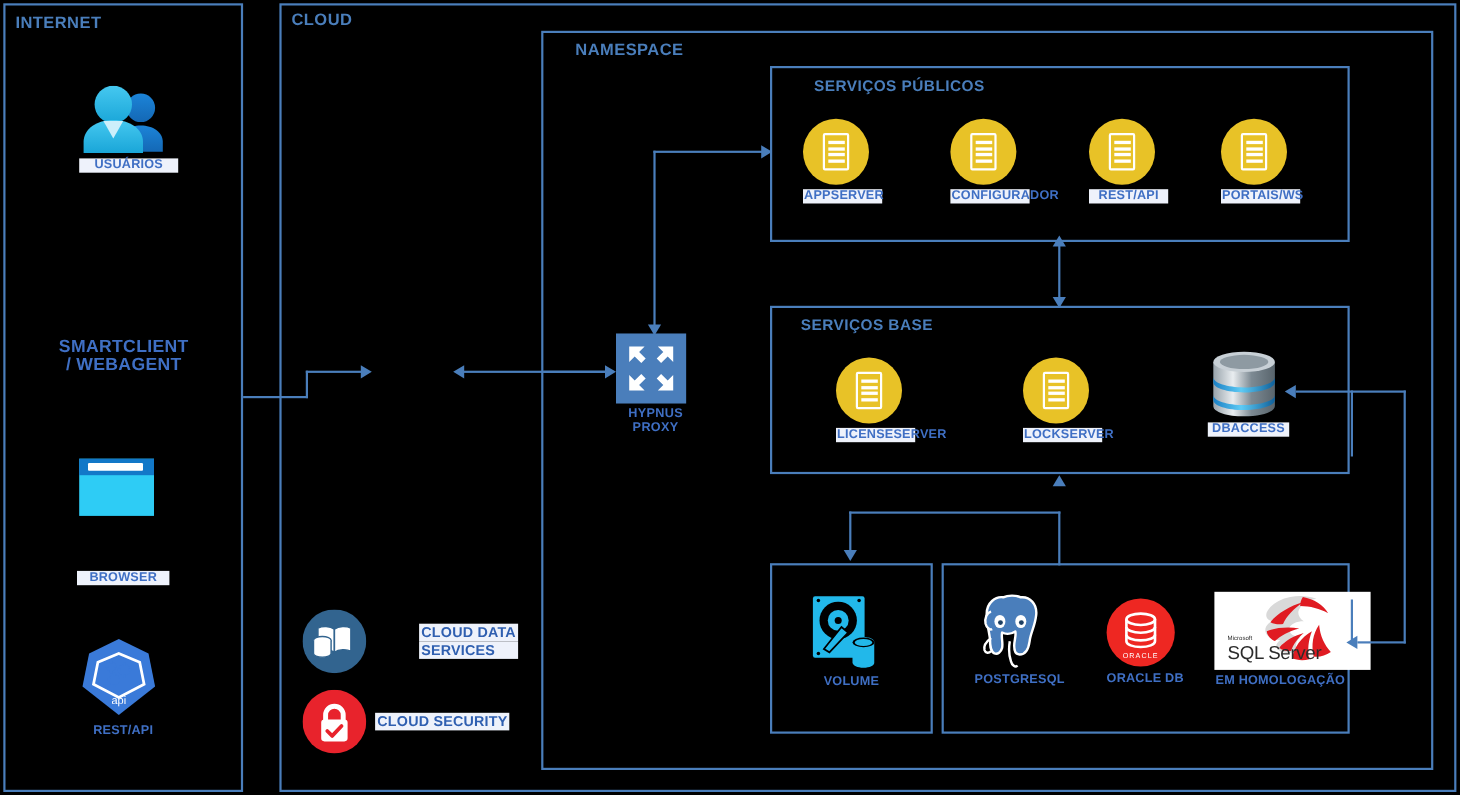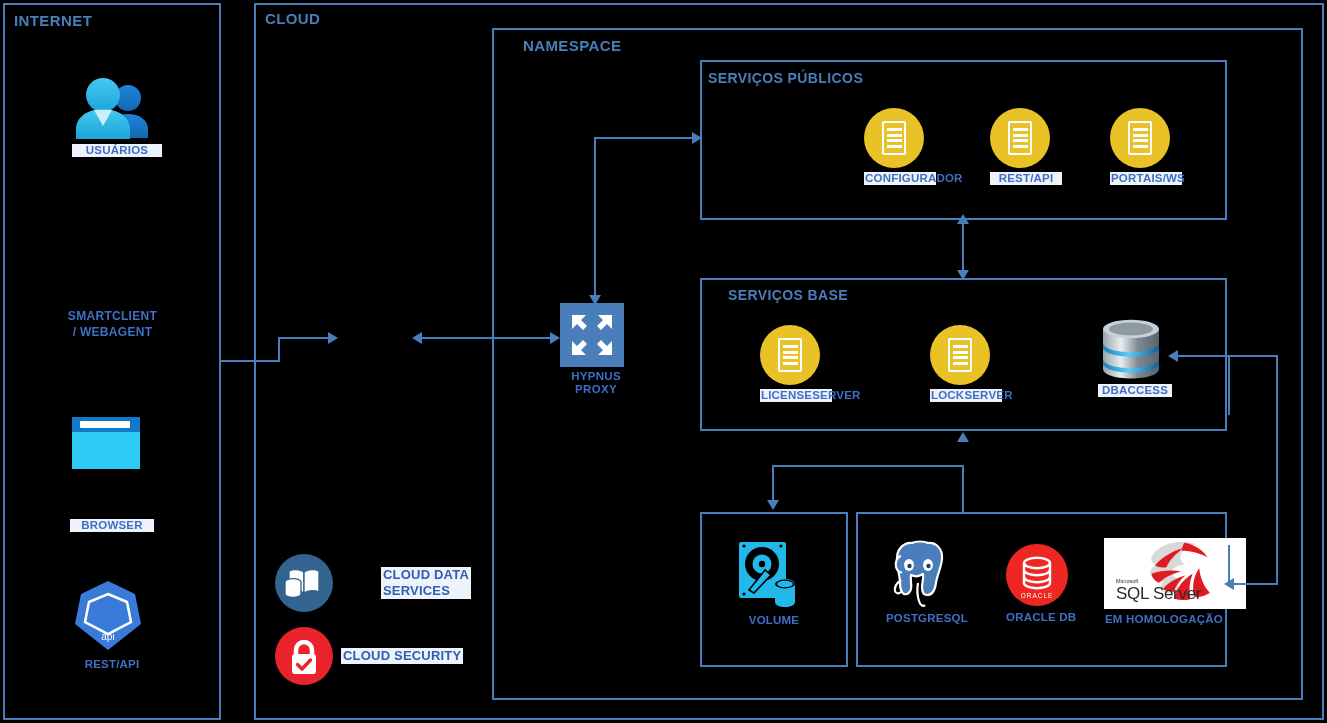--- a/index.html
+++ b/index.html
@@ -30,21 +30,21 @@
   .line{position:absolute;background:#4a7ebb;}
   .h{height:2px;}
   .v{width:2px;}
 
   .arrow{position:absolute;width:0;height:0;}
   .ar-r{border-top:6px solid transparent;border-bottom:6px solid transparent;border-left:10px solid #4a7ebb;}
   .ar-l{border-top:6px solid transparent;border-bottom:6px solid transparent;border-right:10px solid #4a7ebb;}
   .ar-d{border-left:6px solid transparent;border-right:6px solid transparent;border-top:10px solid #4a7ebb;}
   .ar-u{border-left:6px solid transparent;border-right:6px solid transparent;border-bottom:10px solid #4a7ebb;}
 
-  .text-block{position:absolute;color:#3f6fc4;font-size:12px;font-weight:bold;
+  .text-block{position:absolute;color:#3f6fc4;font-size:16px;font-weight:bold;
               text-align:center;line-height:16px;letter-spacing:.3px;}
 
   .side-label{position:absolute;color:#2f5fb0;font-size:13px;font-weight:bold;
               background:#eef2fb;line-height:16px;letter-spacing:.2px;padding:0 2px;}
 </style>
 </head>
 <body>
 
 <div class="stage">
 
@@ -105,22 +105,33 @@
     <div class="node-label plain">REST/API</div>
   </div>
 
   <div class="box" style="left:254px;top:3px;width:1070px;height:717px;"></div>
   <div class="box-title big" style="left:265px;top:10px;">CLOUD</div>
 
   <div class="box" style="left:492px;top:28px;width:811px;height:672px;"></div>
   <div class="box-title big" style="left:523px;top:37px;">NAMESPACE</div>
 
   <div class="box" style="left:700px;top:60px;width:527px;height:160px;"></div>
-  <div class="box-title" style="left:708px;top:70px;">SERVIÇOS PÚBLICOS</div>
-
+  <div class="box-title" style="left:740px;top:70px;">SERVIÇOS PÚBLICOS</div>
+
+  <div class="node" style="left:730px;top:108px;width:72px;">
+    <div class="svc-circle">
+      <div class="svc-rack">
+          <i></i>
+          <i></i>
+          <i></i>
+          <i></i>
+        </div>
+    </div>
+    <div class="node-label">APPSERVER</div>
+  </div>
   <div class="node" style="left:864px;top:108px;width:72px;">
     <div class="svc-circle">
       <div class="svc-rack">
           <i></i>
           <i></i>
           <i></i>
           <i></i>
         </div>
     </div>
     <div class="node-label">CONFIGURADOR</div>

